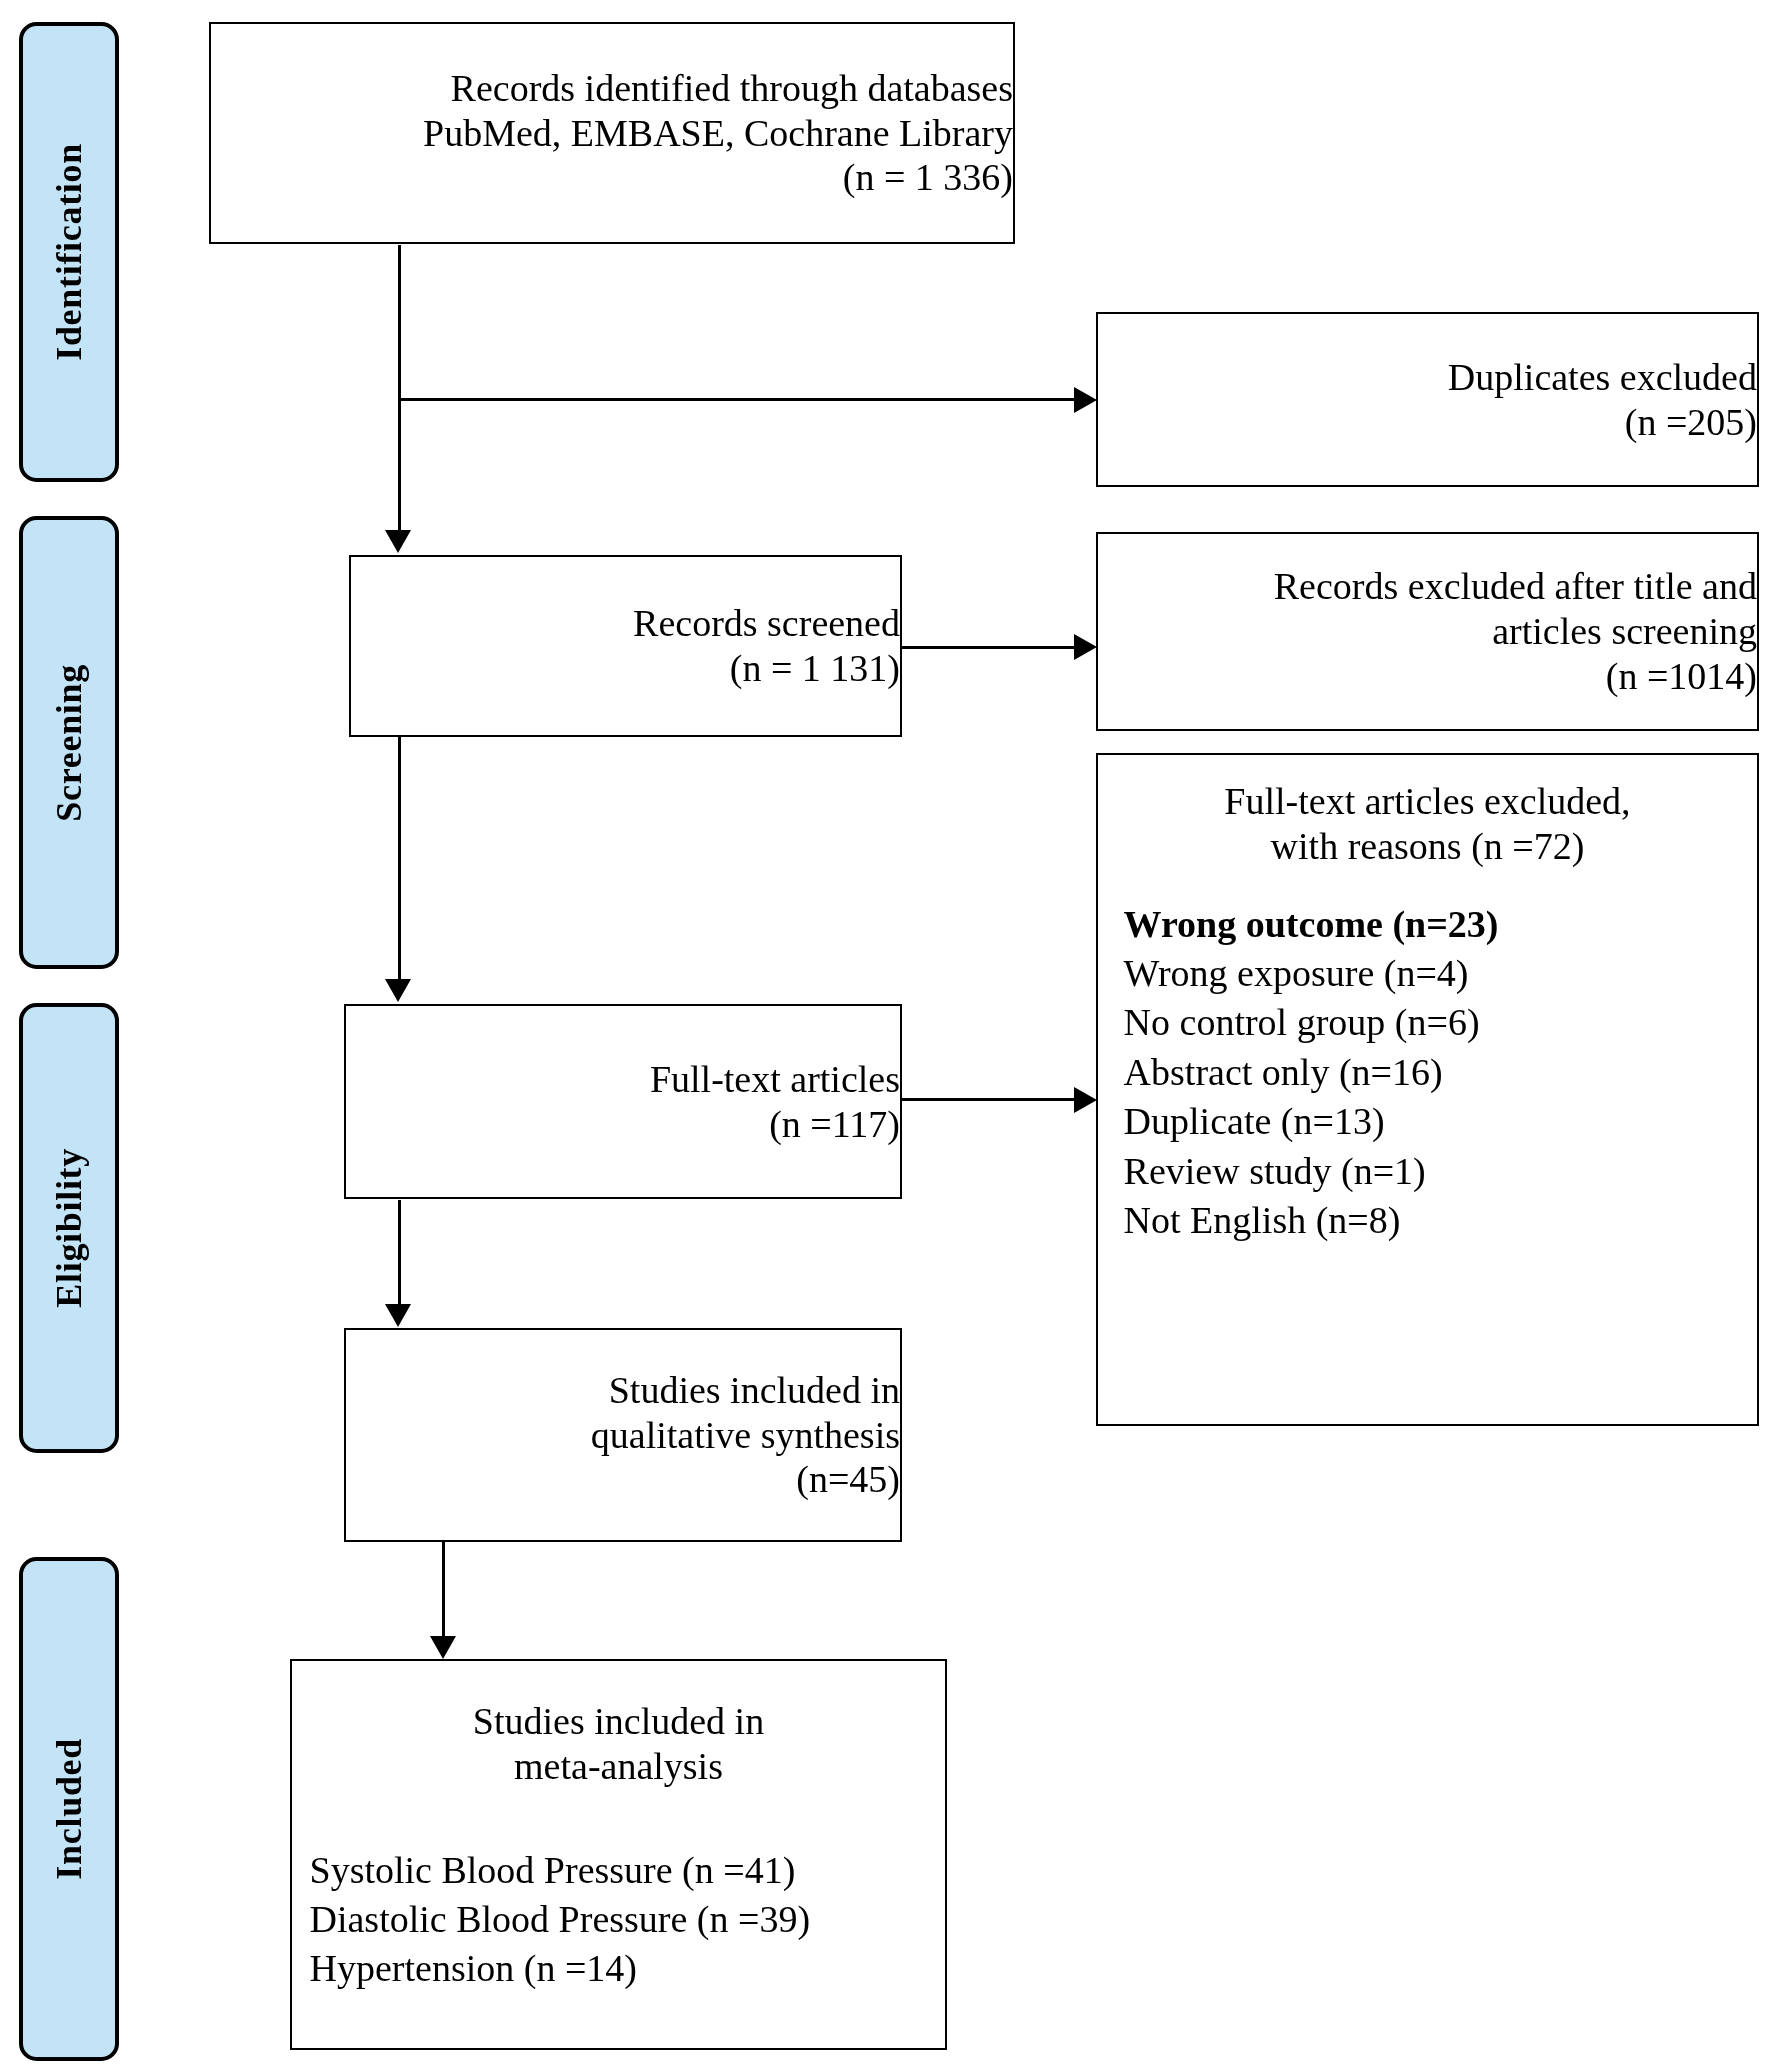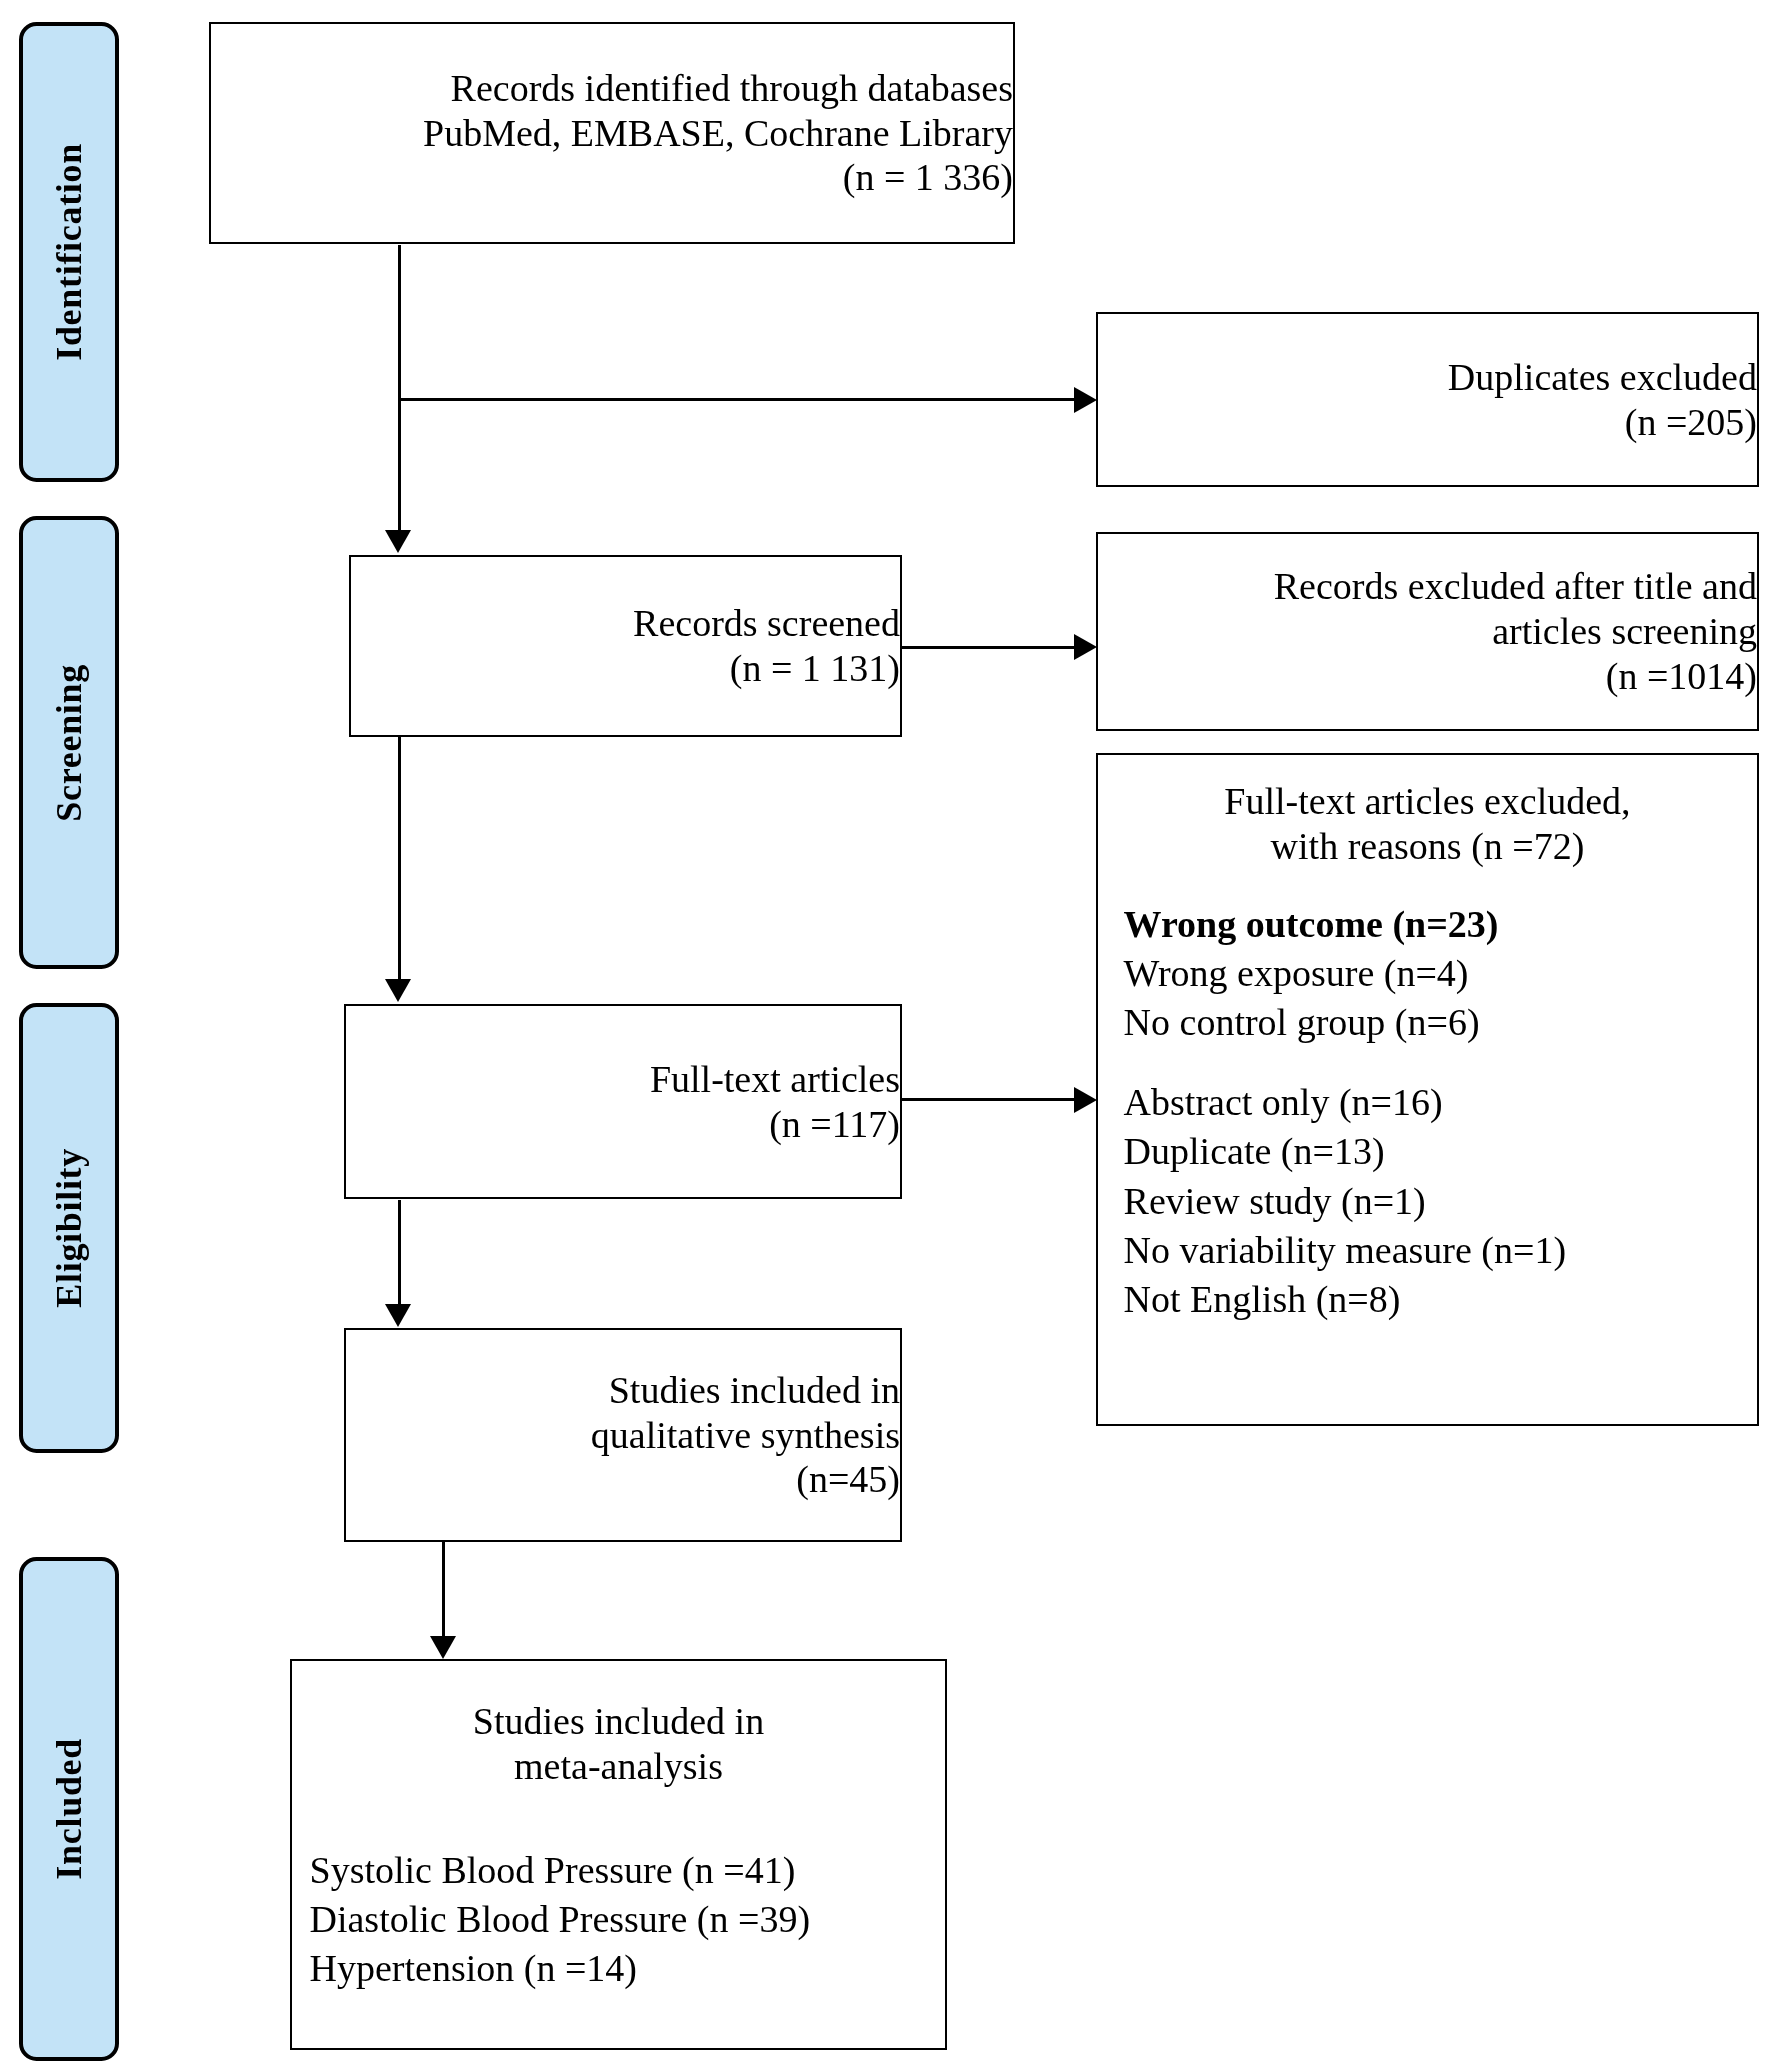--- a/index.html
+++ b/index.html
@@ -146,24 +146,23 @@
     <div class="box-heading">
       <span class="box-line">Full-text articles excluded,</span>
     </div>
     <div class="box-heading">
       <span class="box-line">with reasons (n =72)</span>
     </div>
     <div class="spacer-gap"></div>
     <div class="reason-line" style="padding-left:25.6px;font-weight:bold;">Wrong outcome (n=23)</div>
     <div class="reason-line" style="padding-left:25.6px;">Wrong exposure (n=4)</div>
     <div class="reason-line" style="padding-left:25.6px;">No control group (n=6)</div>
-    <div class="reason-line" style="padding-left:25.6px;margin-top:30px;">Abstract only (n=16)</div>
+    <div class="reason-line" style="padding-left:25.6px;">Abstract only (n=16)</div>
     <div class="reason-line" style="padding-left:25.6px;">Duplicate (n=13)</div>
     <div class="reason-line" style="padding-left:25.6px;">Review study (n=1)</div>
-    <div class="reason-line" style="padding-left:25.6px;">No variability measure (n=1)</div>
     <div class="reason-line" style="padding-left:25.6px;">Not English (n=8)</div>
   </div>
 
   <div class="flow-box" style="left:344px; top:1004px; width:558px; height:195px;">
     <div class="box-line">Full-text articles</div>
     <div class="box-line">(n =117)</div>
   </div>
 
   <div class="flow-box" style="left:344px; top:1328px; width:558px; height:214px;">
     <div class="box-line">Studies included in</div>

